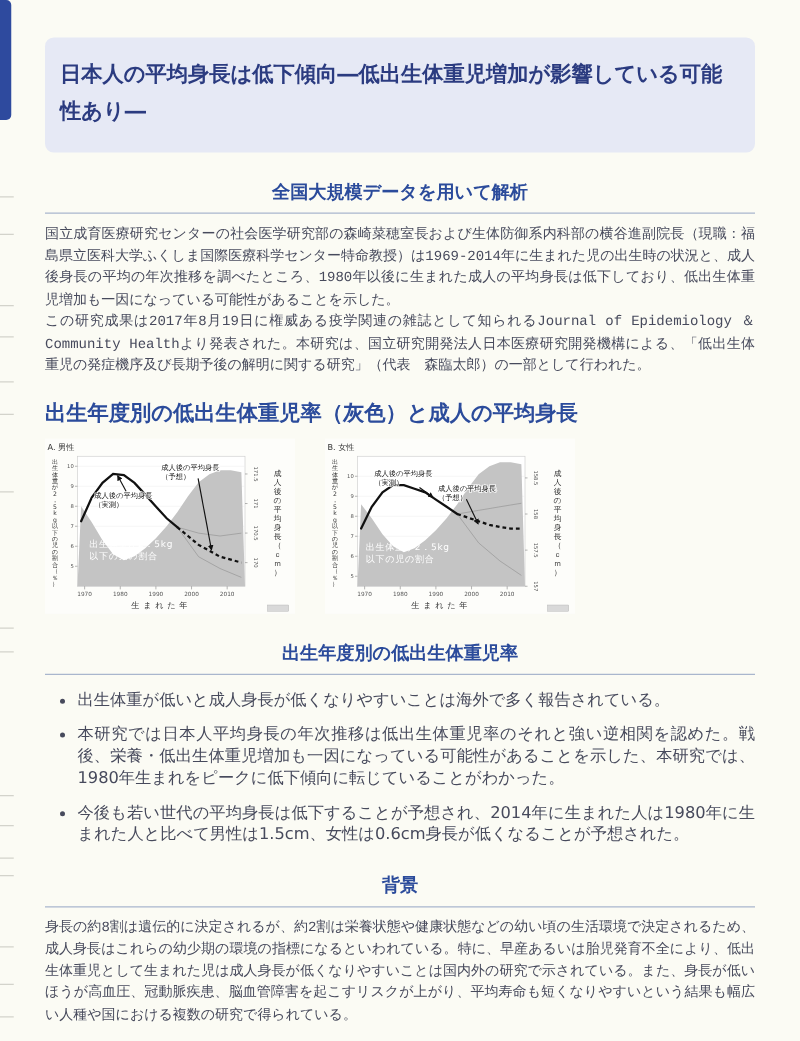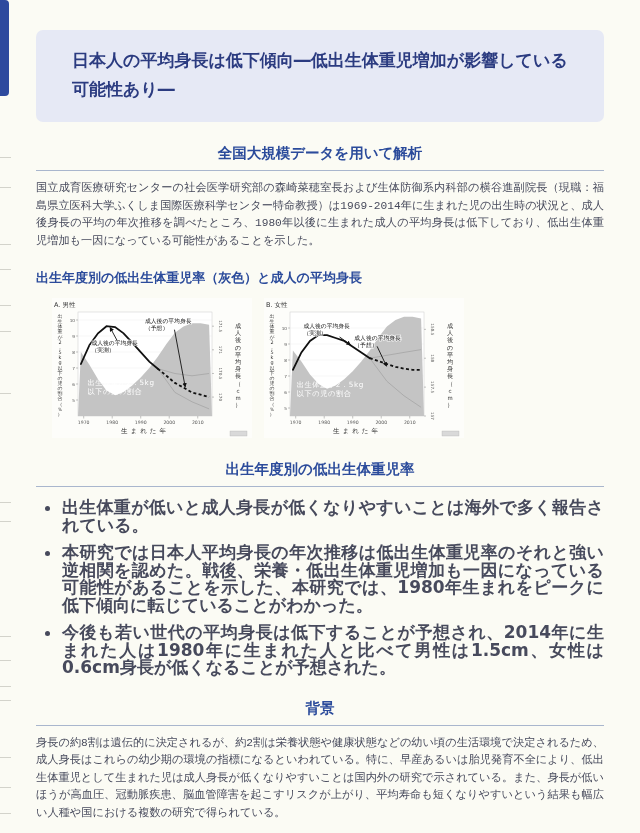--- a/index.html
+++ b/index.html
@@ -14,46 +14,45 @@
   .accent-bar{
     position:absolute;left:0;top:0;width:9px;height:96px;
     background:#2e4a9e;border-radius:0 4px 4px 0;
   }
   .margin-mark{
     position:absolute;left:0;width:11px;height:1px;background:#c9c9c0;opacity:.8;
   }
   .page{padding:30px 36px 26px 36px;}
   .title-card{
     background:#e6e9f5;border-radius:7px;
-    padding:16px 22px 18px 36px;
+    padding:16px 22px 18px 12px;
     margin-bottom:22px;
   }
   .title-card h1{
     margin:0;font-size:17px;line-height:29px;font-weight:bold;color:#2b3b80;
   }
   h2.sec{
     margin:22px 0 0 0;font-size:14.5px;font-weight:bold;color:#2b4b9b;
     padding-bottom:7px;border-bottom:1px solid #a9b6cd;text-align:center;
   }
   .body-text{margin:9px 0 0 0;}
   .body-text p{
     margin:0;font-size:11.2px;line-height:17.5px;text-align:justify;color:#474a5c;font-family:Liberation Mono, monospace;
   }
   .fig-caption{margin:18px 0 10px 0;}
   .fig-caption div{
-    font-size:13px;line-height:20px;font-weight:bold;color:#2b4b9b;
-  }
-  .charts-row{display:flex;gap:12px;margin:8px 0 6px 16px;align-items:flex-start;}
+    font-size:17px;line-height:20px;font-weight:bold;color:#2b4b9b;
+  }
+  .charts-row{display:flex;gap:24px;margin:8px 0 6px 0;align-items:flex-start;}
   .chart-box{background:#fdfdfa;}
   .chart-box svg{display:block;}
   ul.points{margin:12px 0 4px 0;padding:0 0 0 26px;}
   ul.points li{
-    font-size:17px;line-height:17.5px;text-align:justify;color:#474a5c;
+    font-size:13px;line-height:17.5px;text-align:justify;color:#474a5c;
     margin-bottom:10px;
-    font-weight:bold;
   }
   .bg-sec .body-text p{margin:0;}
 </style>
 </head>
 <body>
 
 <div class="accent-bar"></div>
 <div id="margin-marks">
     <div class="margin-mark" style="top: 157px;"></div>
     <div class="margin-mark" style="top: 187px;"></div>
@@ -76,20 +75,21 @@
 <div class="page">
 
   <div class="title-card">
     <h1>日本人の平均身長は低下傾向―低出生体重児増加が影響している可能性あり―</h1>
   </div>
 
   <section>
     <h2 class="sec">全国大規模データを用いて解析</h2>
     <div class="body-text">
         <p>国立成育医療研究センターの社会医学研究部の森崎菜穂室長および生体防御系内科部の横谷進副院長（現職：福島県立医科大学ふくしま国際医療科学センター特命教授）は1969-2014年に生まれた児の出生時の状況と、成人後身長の平均の年次推移を調べたところ、1980年以後に生まれた成人の平均身長は低下しており、低出生体重児増加も一因になっている可能性があることを示した。</p>
+        <p>この研究成果は2017年8月19日に権威ある疫学関連の雑誌として知られるJournal of Epidemiology ＆ Community Healthより発表された。本研究は、国立研究開発法人日本医療研究開発機構による、「低出生体重児の発症機序及び長期予後の解明に関する研究」（代表　森臨太郎）の一部として行われた。</p>
       </div>
   </section>
 
   <section>
     <div class="fig-caption">
       <div>出生年度別の低出生体重児率（灰色）と成人の平均身長</div>
     </div>
     <div class="charts-row">
       <div class="chart-box">
           <svg width="200" height="140" viewBox="0 0 200 140" xmlns="http://www.w3.org/2000/svg">

